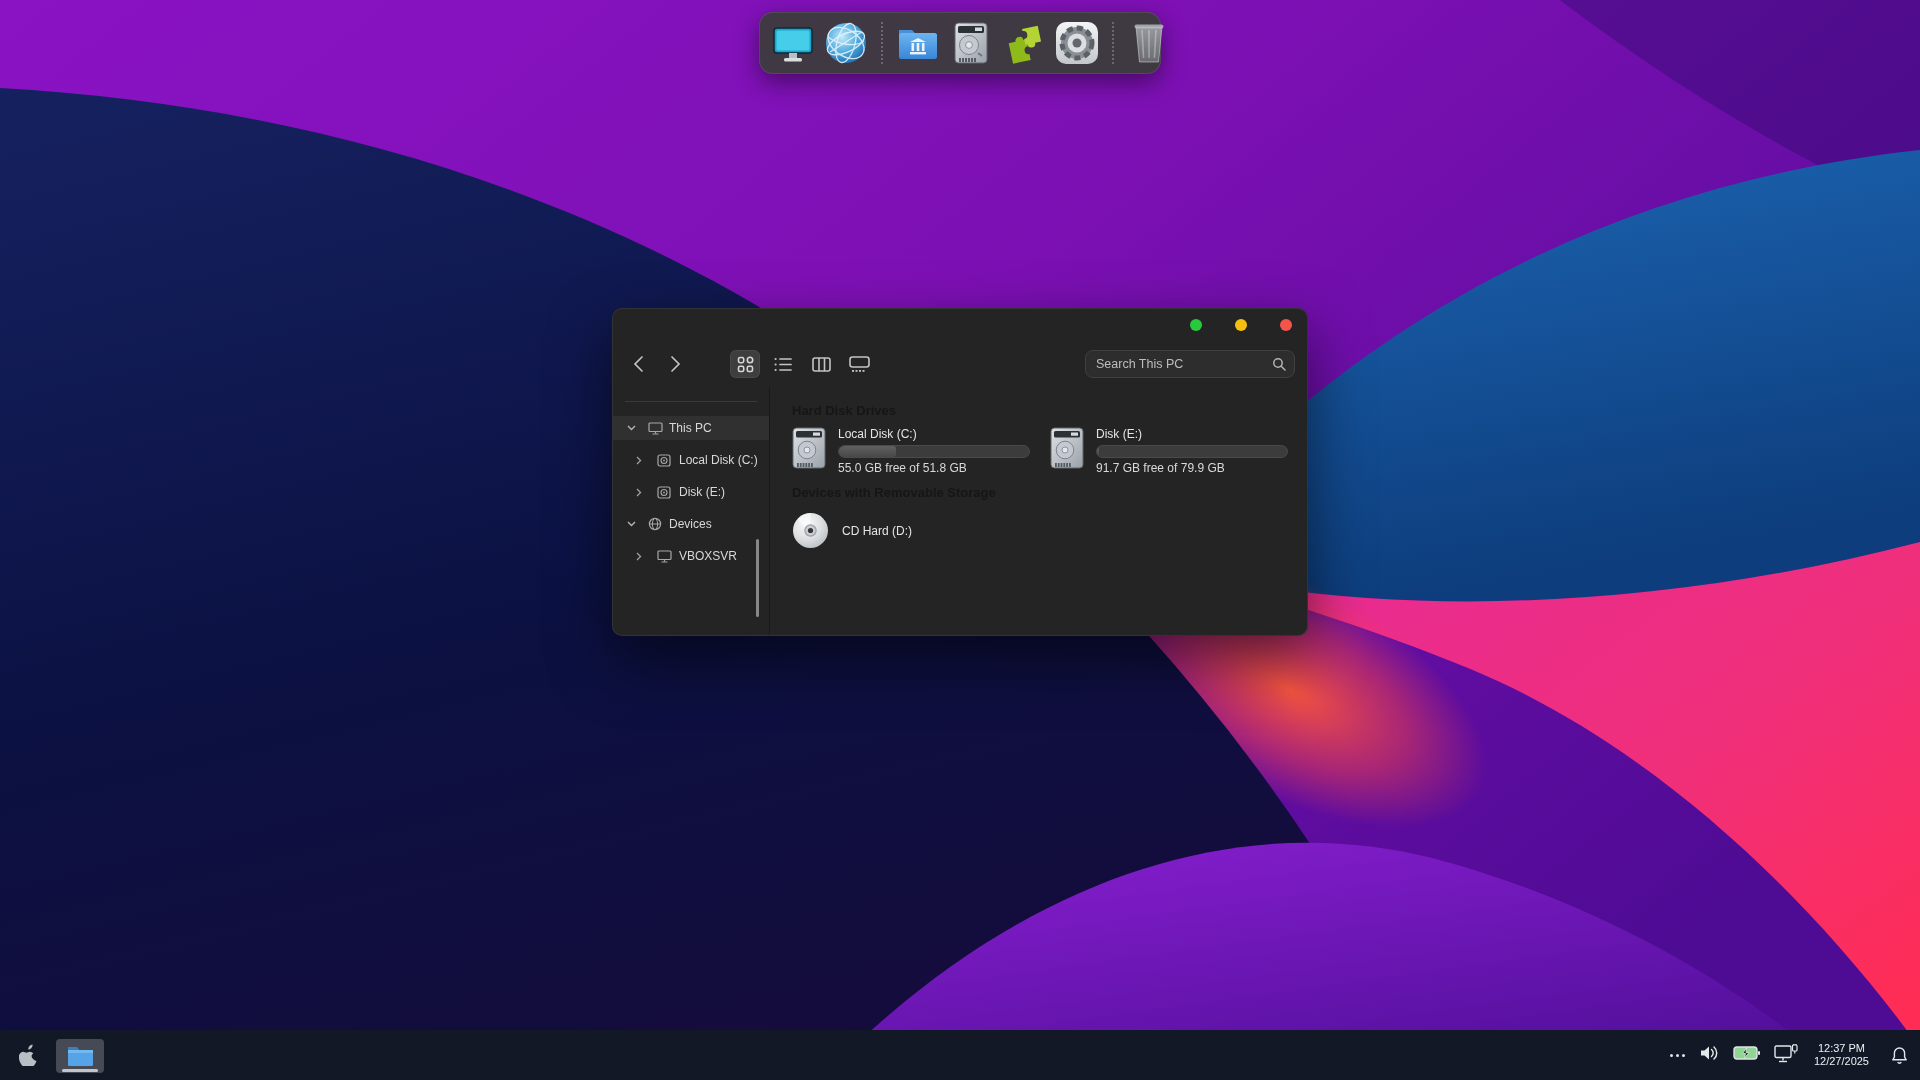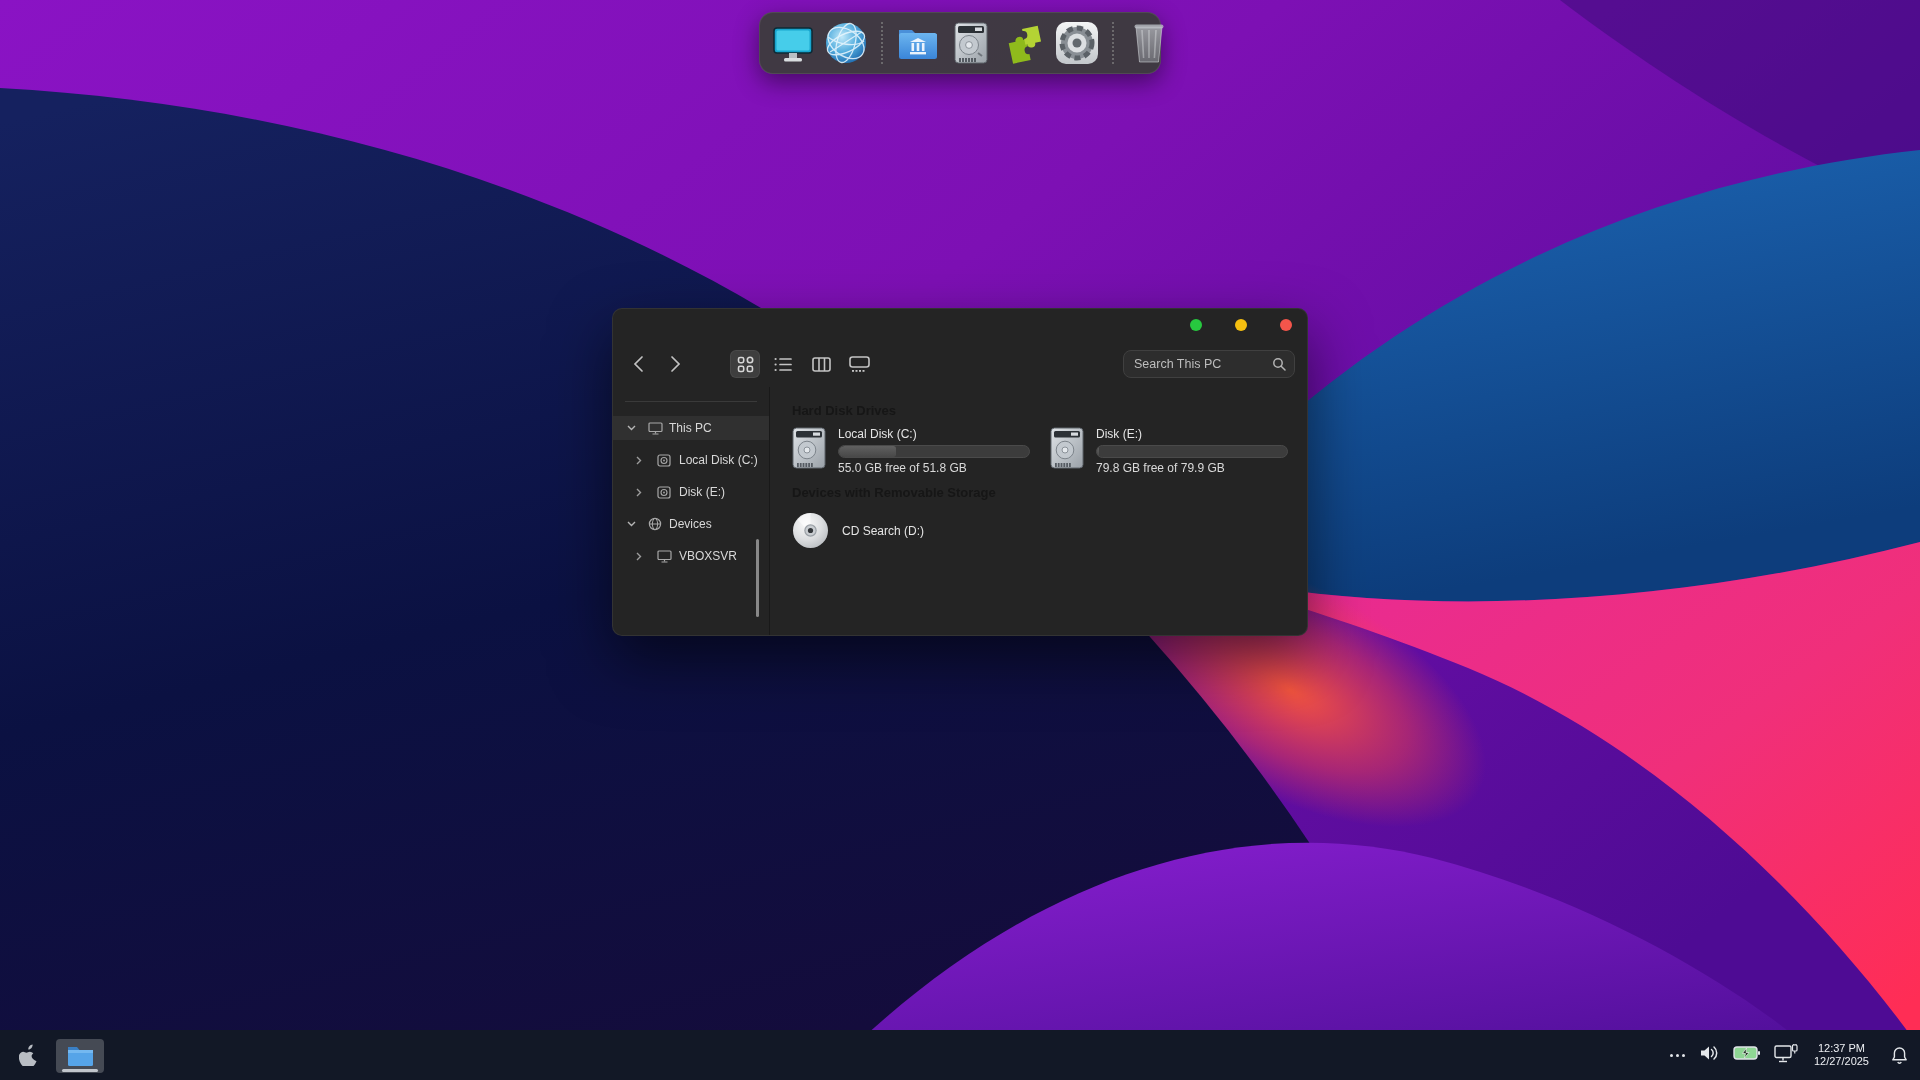--- a/index.html
+++ b/index.html
@@ -24,21 +24,21 @@
 
   .titlebar { height:32px; flex:0 0 32px; display:flex; align-items:center; justify-content:flex-end;
     padding-right:15px; gap:33px; }
   .tl-dot { width:12px; height:12px; border-radius:50%; }
 
   .toolbar { height:46px; flex:0 0 46px; display:flex; align-items:center; padding:0 12px; }
   .nav-btn { width:26px; height:26px; display:flex; align-items:center; justify-content:center; cursor:default; }
   .view-group { display:flex; align-items:center; gap:8px; margin-left:42px; }
   .view-btn { width:30px; height:28px; border-radius:6px; display:flex; align-items:center; justify-content:center; }
   .view-btn.active { background:#3e3e3e; box-shadow:inset 0 0 0 1px rgba(255,255,255,.06); }
-  .searchbox { margin-left:auto; position:relative; width:172px; height:28px;
+  .searchbox { margin-left:auto; position:relative; width:210px; height:28px;
     background:#2d2d2d; border:1px solid #404040; border-radius:8px; display:flex; align-items:center; }
   .searchbox input { flex:1; background:transparent; border:none; outline:none; color:#c9c9c9;
     font-size:12.5px; padding:0 26px 0 10px; font-family:"Liberation Sans", sans-serif; }
   .searchbox input::placeholder { color:#bdbdbd; opacity:1; }
   .search-glyph { position:absolute; right:8px; top:6px; }
 
   .win-body { flex:1; display:flex; min-height:0; }
 
   
   .sidebar { width:156px; flex:0 0 156px; position:relative; padding-top:14px; }
@@ -451,21 +451,21 @@
                 <rect x="13.4" y="36" width="1.8" height="4"></rect>
               <rect x="16.2" y="36" width="1.8" height="4"></rect>
                 <rect x="19" y="36" width="1.8" height="4"></rect>
             </g>
           </svg>
           <div class="drive-info">
             <div class="drive-name">Disk (E:)</div>
             <div class="drive-bar">
               <div class="drive-bar-fill" style="width: 1%;"></div>
             </div>
-            <div class="drive-free">79.8 GB free of 79.9 GB</div>
+            <div class="drive-free">91.7 GB free of 79.9 GB</div>
           </div>
         </div>
       </div>
 
       <div class="section-title">Devices with Removable Storage</div>
 
       <div class="cd-row">
         <svg width="37" height="37" viewBox="0 0 37 37">
           <defs>
             <radialGradient id="cdG" cx="0.38" cy="0.32" r="0.8">
@@ -473,21 +473,21 @@
                 <stop offset="0.55" stop-color="#dcdee0"></stop>
                 <stop offset="1" stop-color="#b4b8bc"></stop>
             </radialGradient>
           </defs>
           <circle cx="18.5" cy="18.5" r="17.5" fill="url(#cdG)"></circle>
           <path d="M6,8 A17.5,17.5 0 0 1 18.5,1 L18.5,12 A7,7 0 0 0 12.5,15 Z" fill="#ffffff" opacity="0.55"></path>
           <circle cx="18.5" cy="18.5" r="6.2" fill="#9aa0a6"></circle>
           <circle cx="18.5" cy="18.5" r="5" fill="#c9cdd1"></circle>
           <circle cx="18.5" cy="18.5" r="2.6" fill="#33373b"></circle>
         </svg>
-        <span class="cd-label">CD Search (D:)</span>
+        <span class="cd-label">CD Hard (D:)</span>
       </div>
     </div>
   </div>
 </div>
 
 <div class="taskbar">
   <div class="tb-start">
     <svg width="19" height="22" viewBox="0 0 19 22">
       <path fill="#b9bdc4" d="M13.6,0.6 c0.1,1.2-0.4,2.4-1.1,3.3 c-0.8,0.9-2,1.6-3.2,1.5 C9.2,4.2,9.7,3,10.4,2.2 C11.2,1.3,12.5,0.7,13.6,0.6 Z M17.5,17.2 c-0.5,1.1-0.7,1.6-1.3,2.6 c-0.9,1.4-2.1,3.1-3.6,3.1 c-1.3,0-1.7-0.9-3.5-0.9 c-1.8,0-2.2,0.9-3.5,0.9 c-1.5,0-2.7-1.6-3.6-3 C-0.4,16,-0.7,12.3,0.5,10.2 C1.3,8.7,2.8,7.8,4.1,7.8 c1.4,0,2.2,0.9,3.4,0.9 c1.1,0,1.8-0.9,3.4-0.9 c1.2,0,2.5,0.7,3.4,1.8 C11.5,11.2,12,14.8,17.5,17.2 Z"></path>
     </svg>

